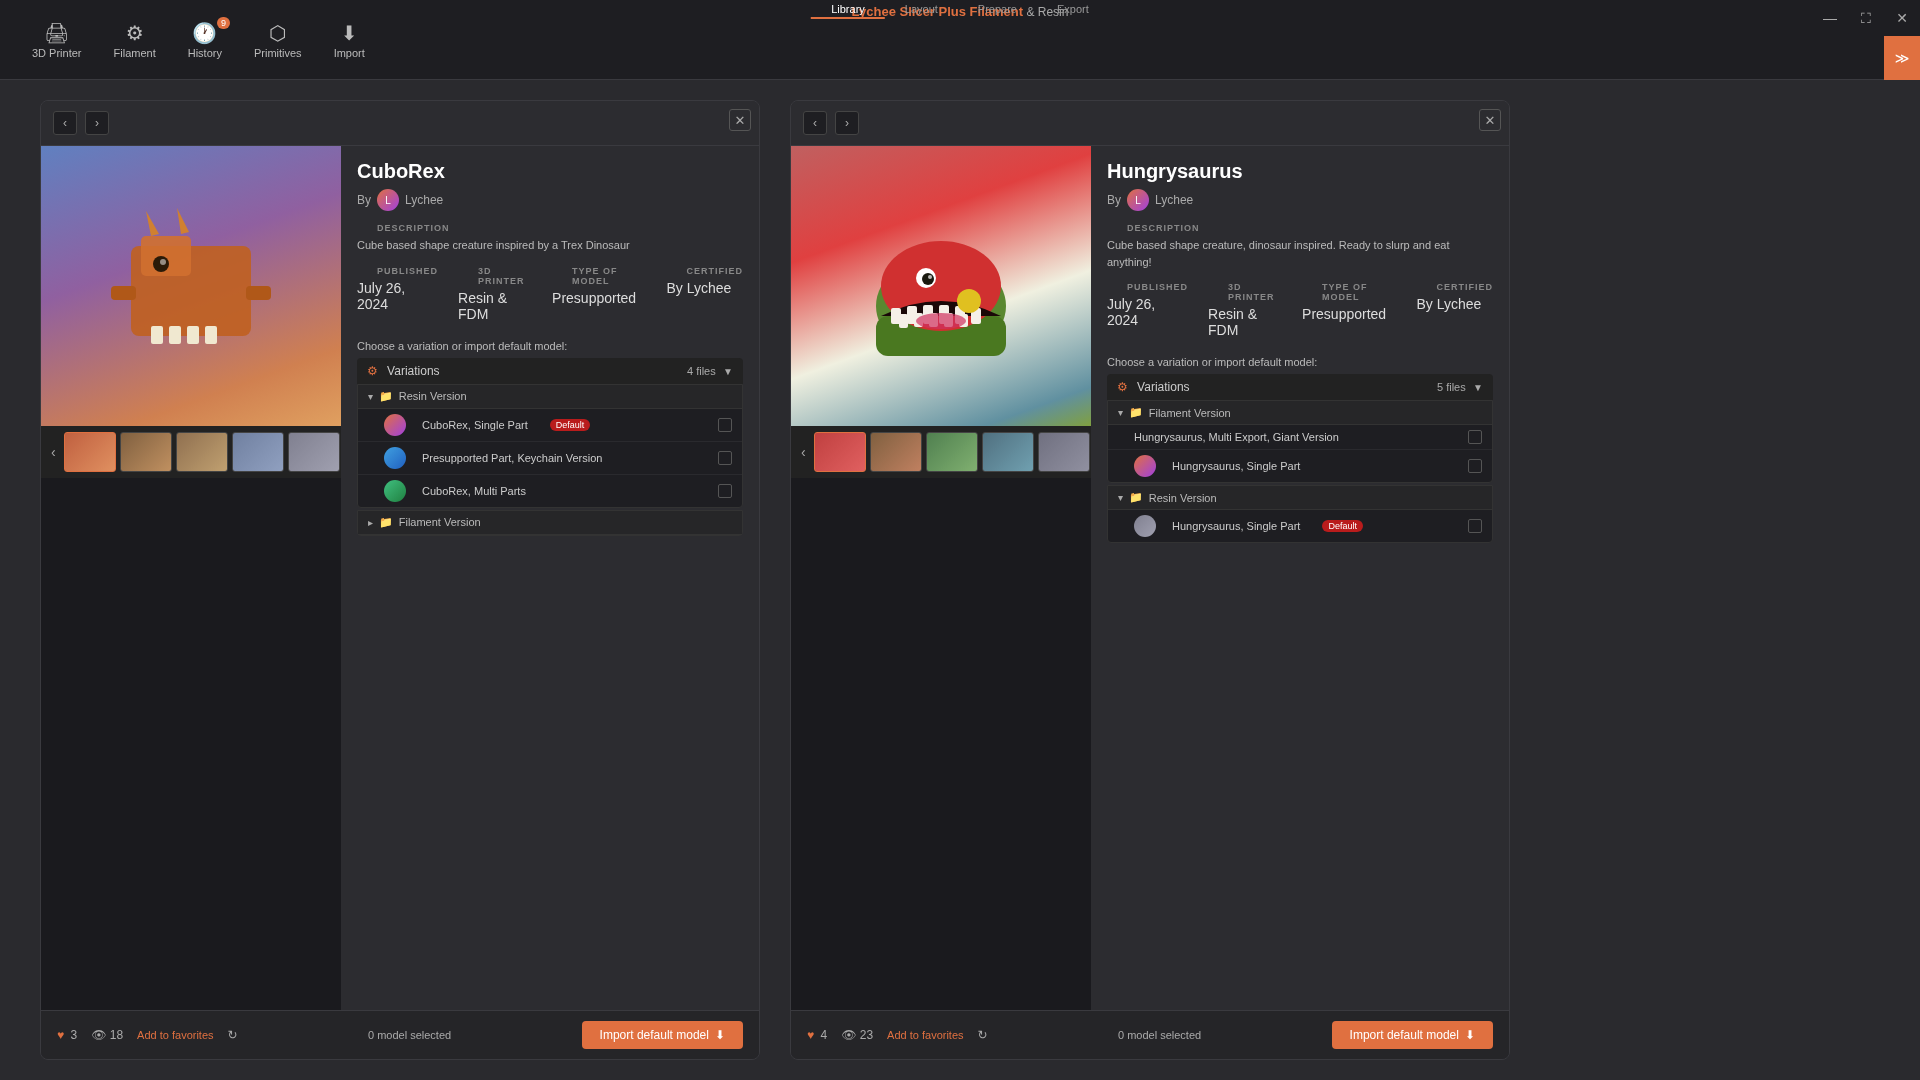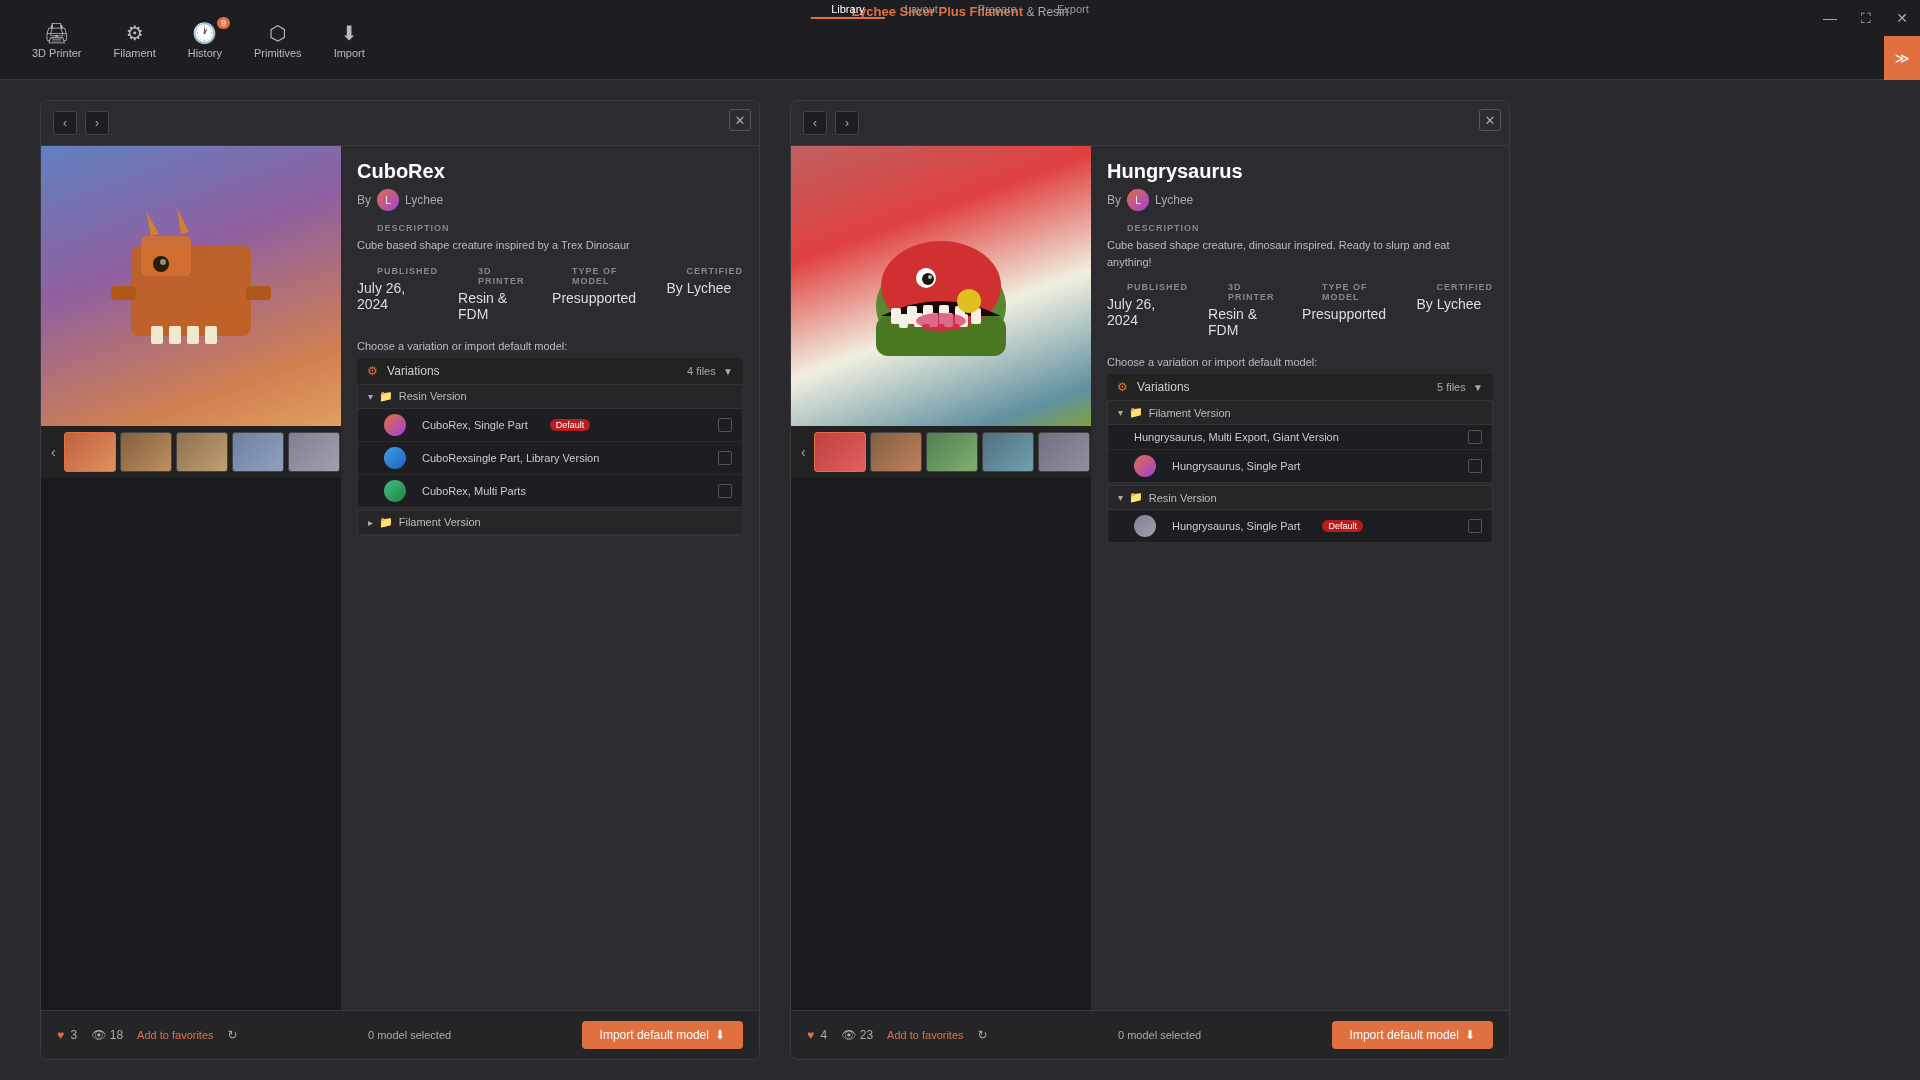--- a/index.html
+++ b/index.html
@@ -578,21 +578,21 @@
             <span>Resin Version</span>
           </div>
           <div class="variation-item">
             <div class="v-item-icon"></div>
             <span>CuboRex, Single Part</span>
             <span class="default-badge">Default</span>
             <div class="checkbox"></div>
           </div>
           <div class="variation-item">
             <div class="v-item-icon" style="background: linear-gradient(135deg,#40a0e0,#2060c0);"></div>
-            <span>CuboRexsingle Part, Library Version</span>
+            <span>Presupported Part, Keychain Version</span>
             <div class="checkbox"></div>
           </div>
           <div class="variation-item">
             <div class="v-item-icon" style="background: linear-gradient(135deg,#40c080,#208040);"></div>
             <span>CuboRex, Multi Parts</span>
             <div class="checkbox"></div>
           </div>
         </div>
         <div class="variation-section">
           <div class="variation-section-header">

